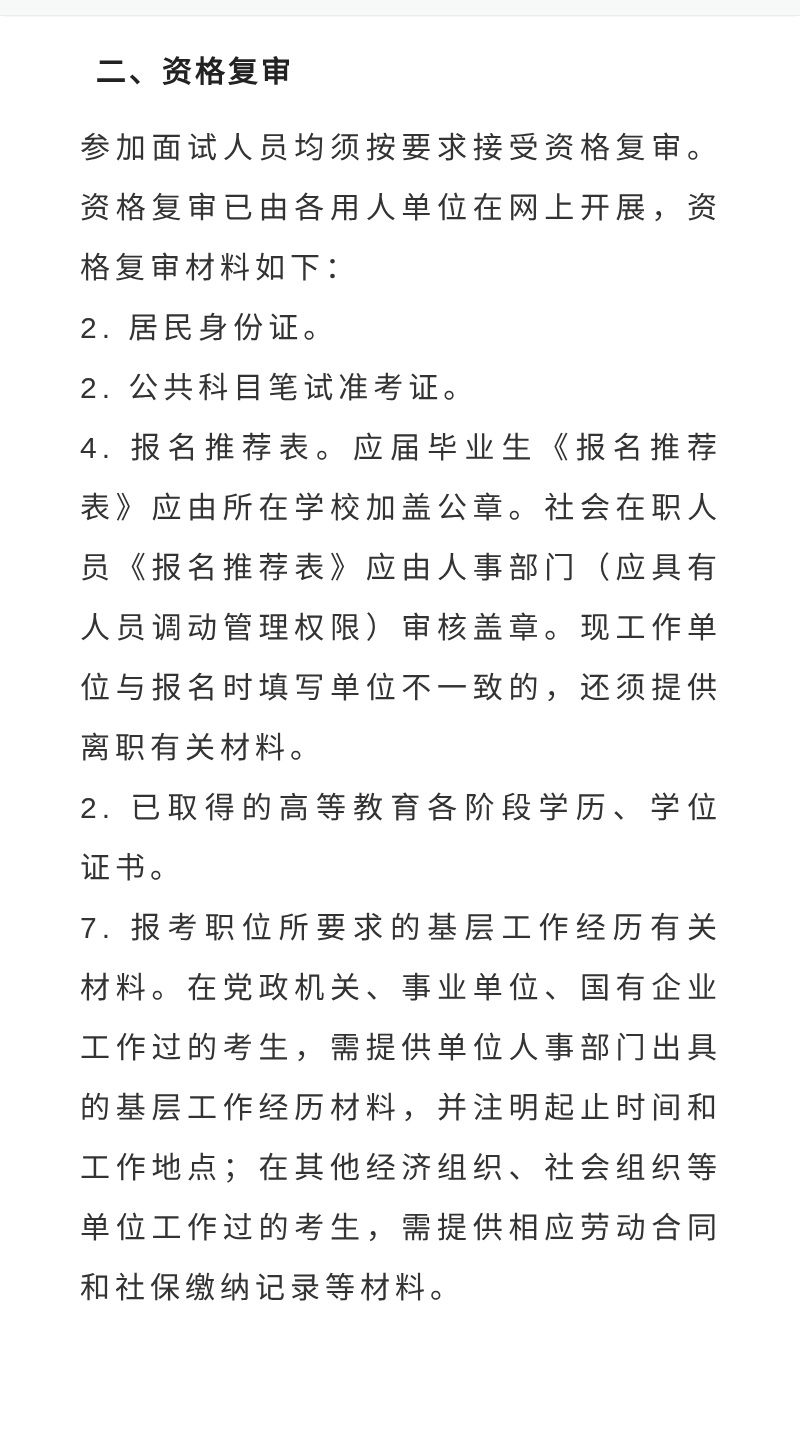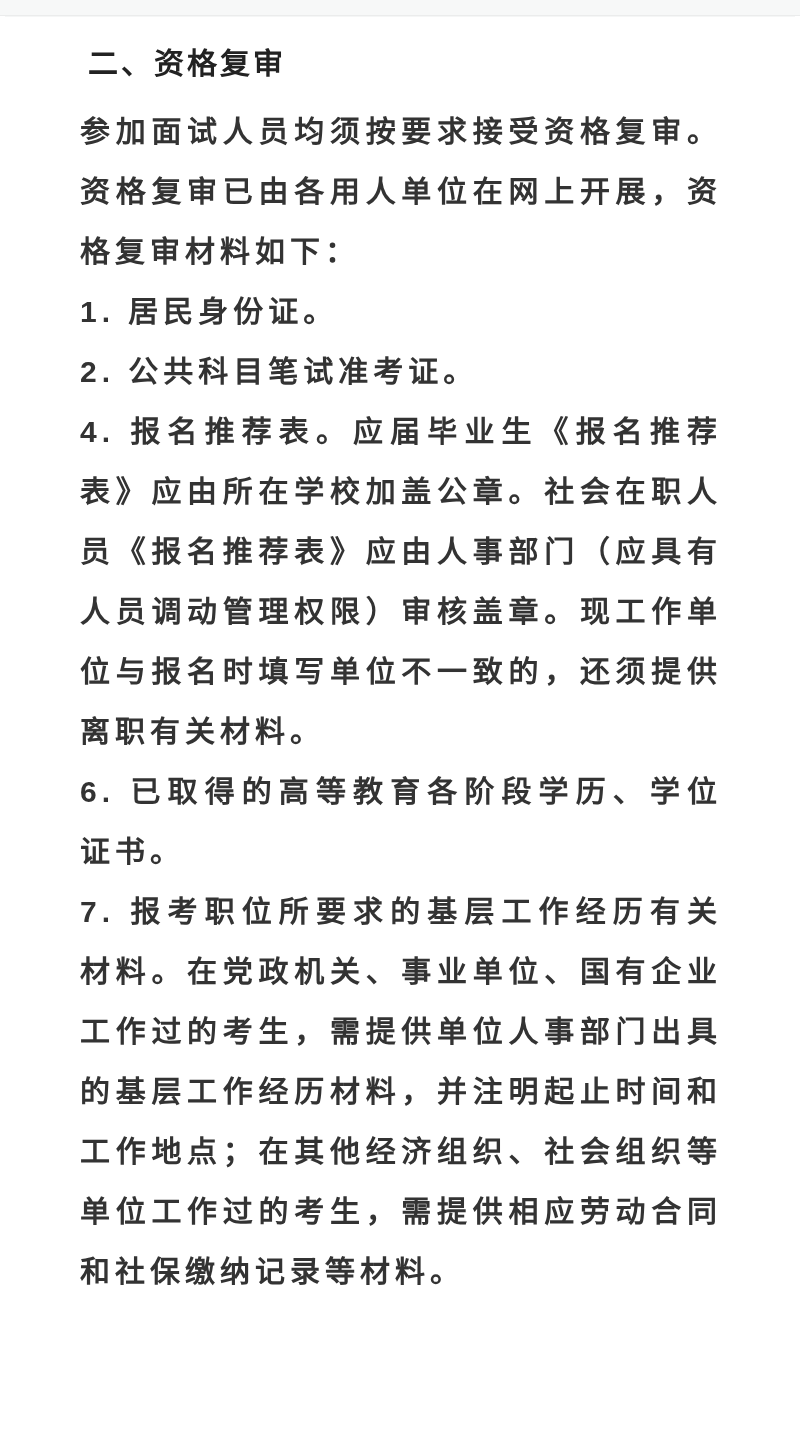--- a/index.html
+++ b/index.html
@@ -26,40 +26,39 @@
   .content{
     padding:10px 78px 0 80px;
     color:var(--text);
     font-size:30px;
     line-height:60px;
     letter-spacing:5px;
     text-align:justify;
     text-justify:inter-ideograph;
   }
   h1.section-heading{
-    margin:8px;
+    margin:16px;
     font-size:30px;
     line-height:60px;
     font-weight:700;
     color:var(--heading);
     letter-spacing:3px;
     text-align:left;
   }
   p.para{
     margin:0;
-    font-weight:bold;
   }
 </style>
 </head>
 <body>
 
 <div class="page">
   <div class="top-strip"></div>
   <div class="content">
     <h1 class="section-heading">二、资格复审</h1>
     <p class="para">参加面试人员均须按要求接受资格复审。资格复审已由各用人单位在网上开展，资格复审材料如下：</p>
-    <p class="para">1. 居民身份证。</p>
+    <p class="para">2. 居民身份证。</p>
     <p class="para">2. 公共科目笔试准考证。</p>
     <p class="para">4. 报名推荐表。应届毕业生《报名推荐表》应由所在学校加盖公章。社会在职人员《报名推荐表》应由人事部门（应具有人员调动管理权限）审核盖章。现工作单位与报名时填写单位不一致的，还须提供离职有关材料。</p>
-    <p class="para">6. 已取得的高等教育各阶段学历、学位证书。</p>
+    <p class="para">2. 已取得的高等教育各阶段学历、学位证书。</p>
     <p class="para">7. 报考职位所要求的基层工作经历有关材料。在党政机关、事业单位、国有企业工作过的考生，需提供单位人事部门出具的基层工作经历材料，并注明起止时间和工作地点；在其他经济组织、社会组织等单位工作过的考生，需提供相应劳动合同和社保缴纳记录等材料。</p>
   </div>
 </div>
 
 </body></html>

